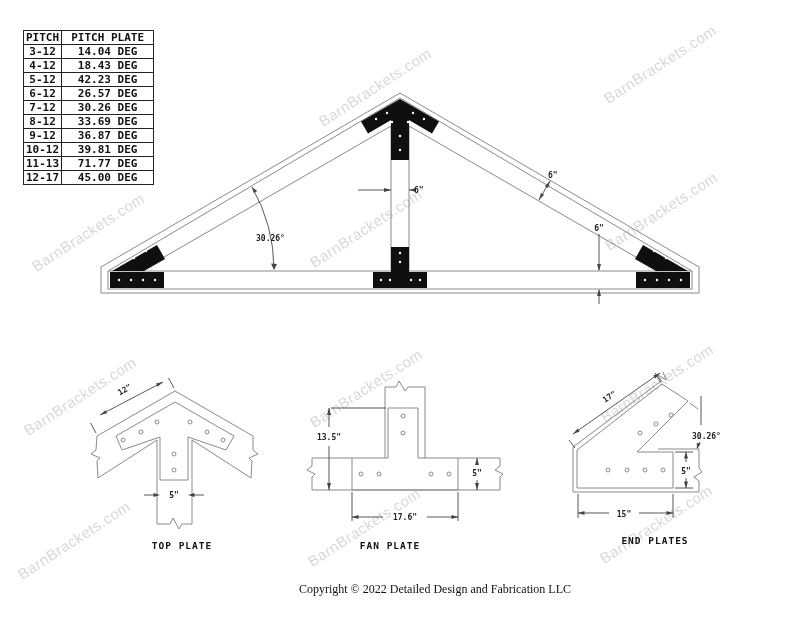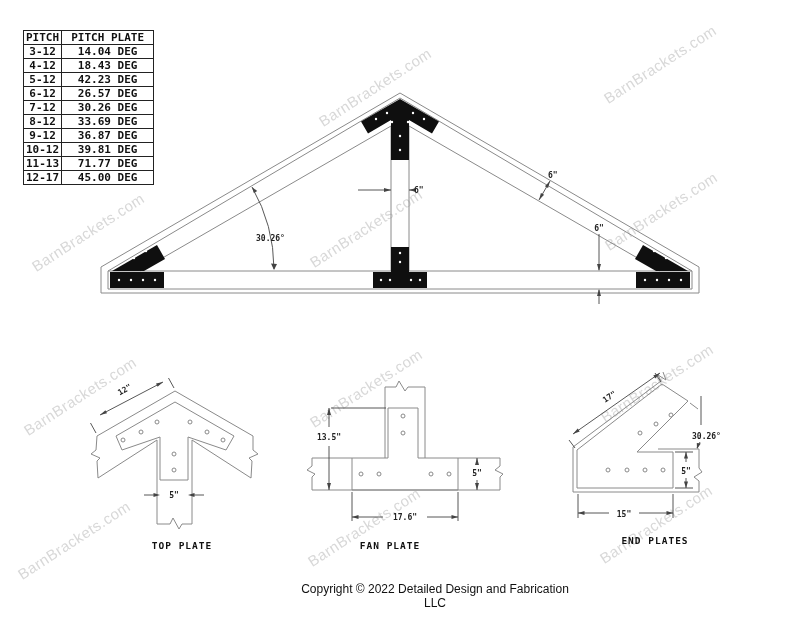--- a/index.html
+++ b/index.html
@@ -7,21 +7,21 @@
         font-family:"DejaVu Sans Mono",monospace;}
   .wm{position:absolute;color:#d8d8d8;font-family:"Liberation Sans",sans-serif;
       font-size:15px;letter-spacing:.5px;white-space:nowrap;
       transform:translate(-50%,-50%) rotate(-33deg);}
   svg.draw{position:absolute;left:0;top:0;}
   .pitch-table{position:absolute;left:23px;top:17px;border-collapse:collapse;
       font-family:"DejaVu Sans Mono",monospace;font-weight:bold;font-size:11px;color:#111;margin-top:13px;}
   .pitch-table th,.pitch-table td{border:1px solid #222;text-align:center;
       padding:0 2px;height:13px;line-height:13px;font-weight:bold;}
   .copyright{position:absolute;left:295px;top:582px;width:280px;text-align:center;
-      font-family:Liberation Sans, sans-serif;font-size:12px;color:#111;}
+      font-family:Liberation Serif, serif;font-size:12px;color:#111;}
   
   .timber{stroke:#8a8a8a;fill:none;stroke-width:1;}
   .plate{stroke:#8a8a8a;fill:none;stroke-width:1;}
   .blk{fill:#0f0f0f;stroke:none;}
   .hole{fill:#ffffff;stroke:#8a8a8a;stroke-width:1;}
   .dot{fill:#ffffff;stroke:none;}
   .dim{stroke:#444;fill:none;stroke-width:.9;}
   .arr{fill:#444;stroke:none;}
   .dtext{font-family:"DejaVu Sans Mono",monospace;font-weight:bold;font-size:8px;fill:#222;}
   .dlabel{font-family:"DejaVu Sans Mono",monospace;font-weight:bold;font-size:9.5px;

